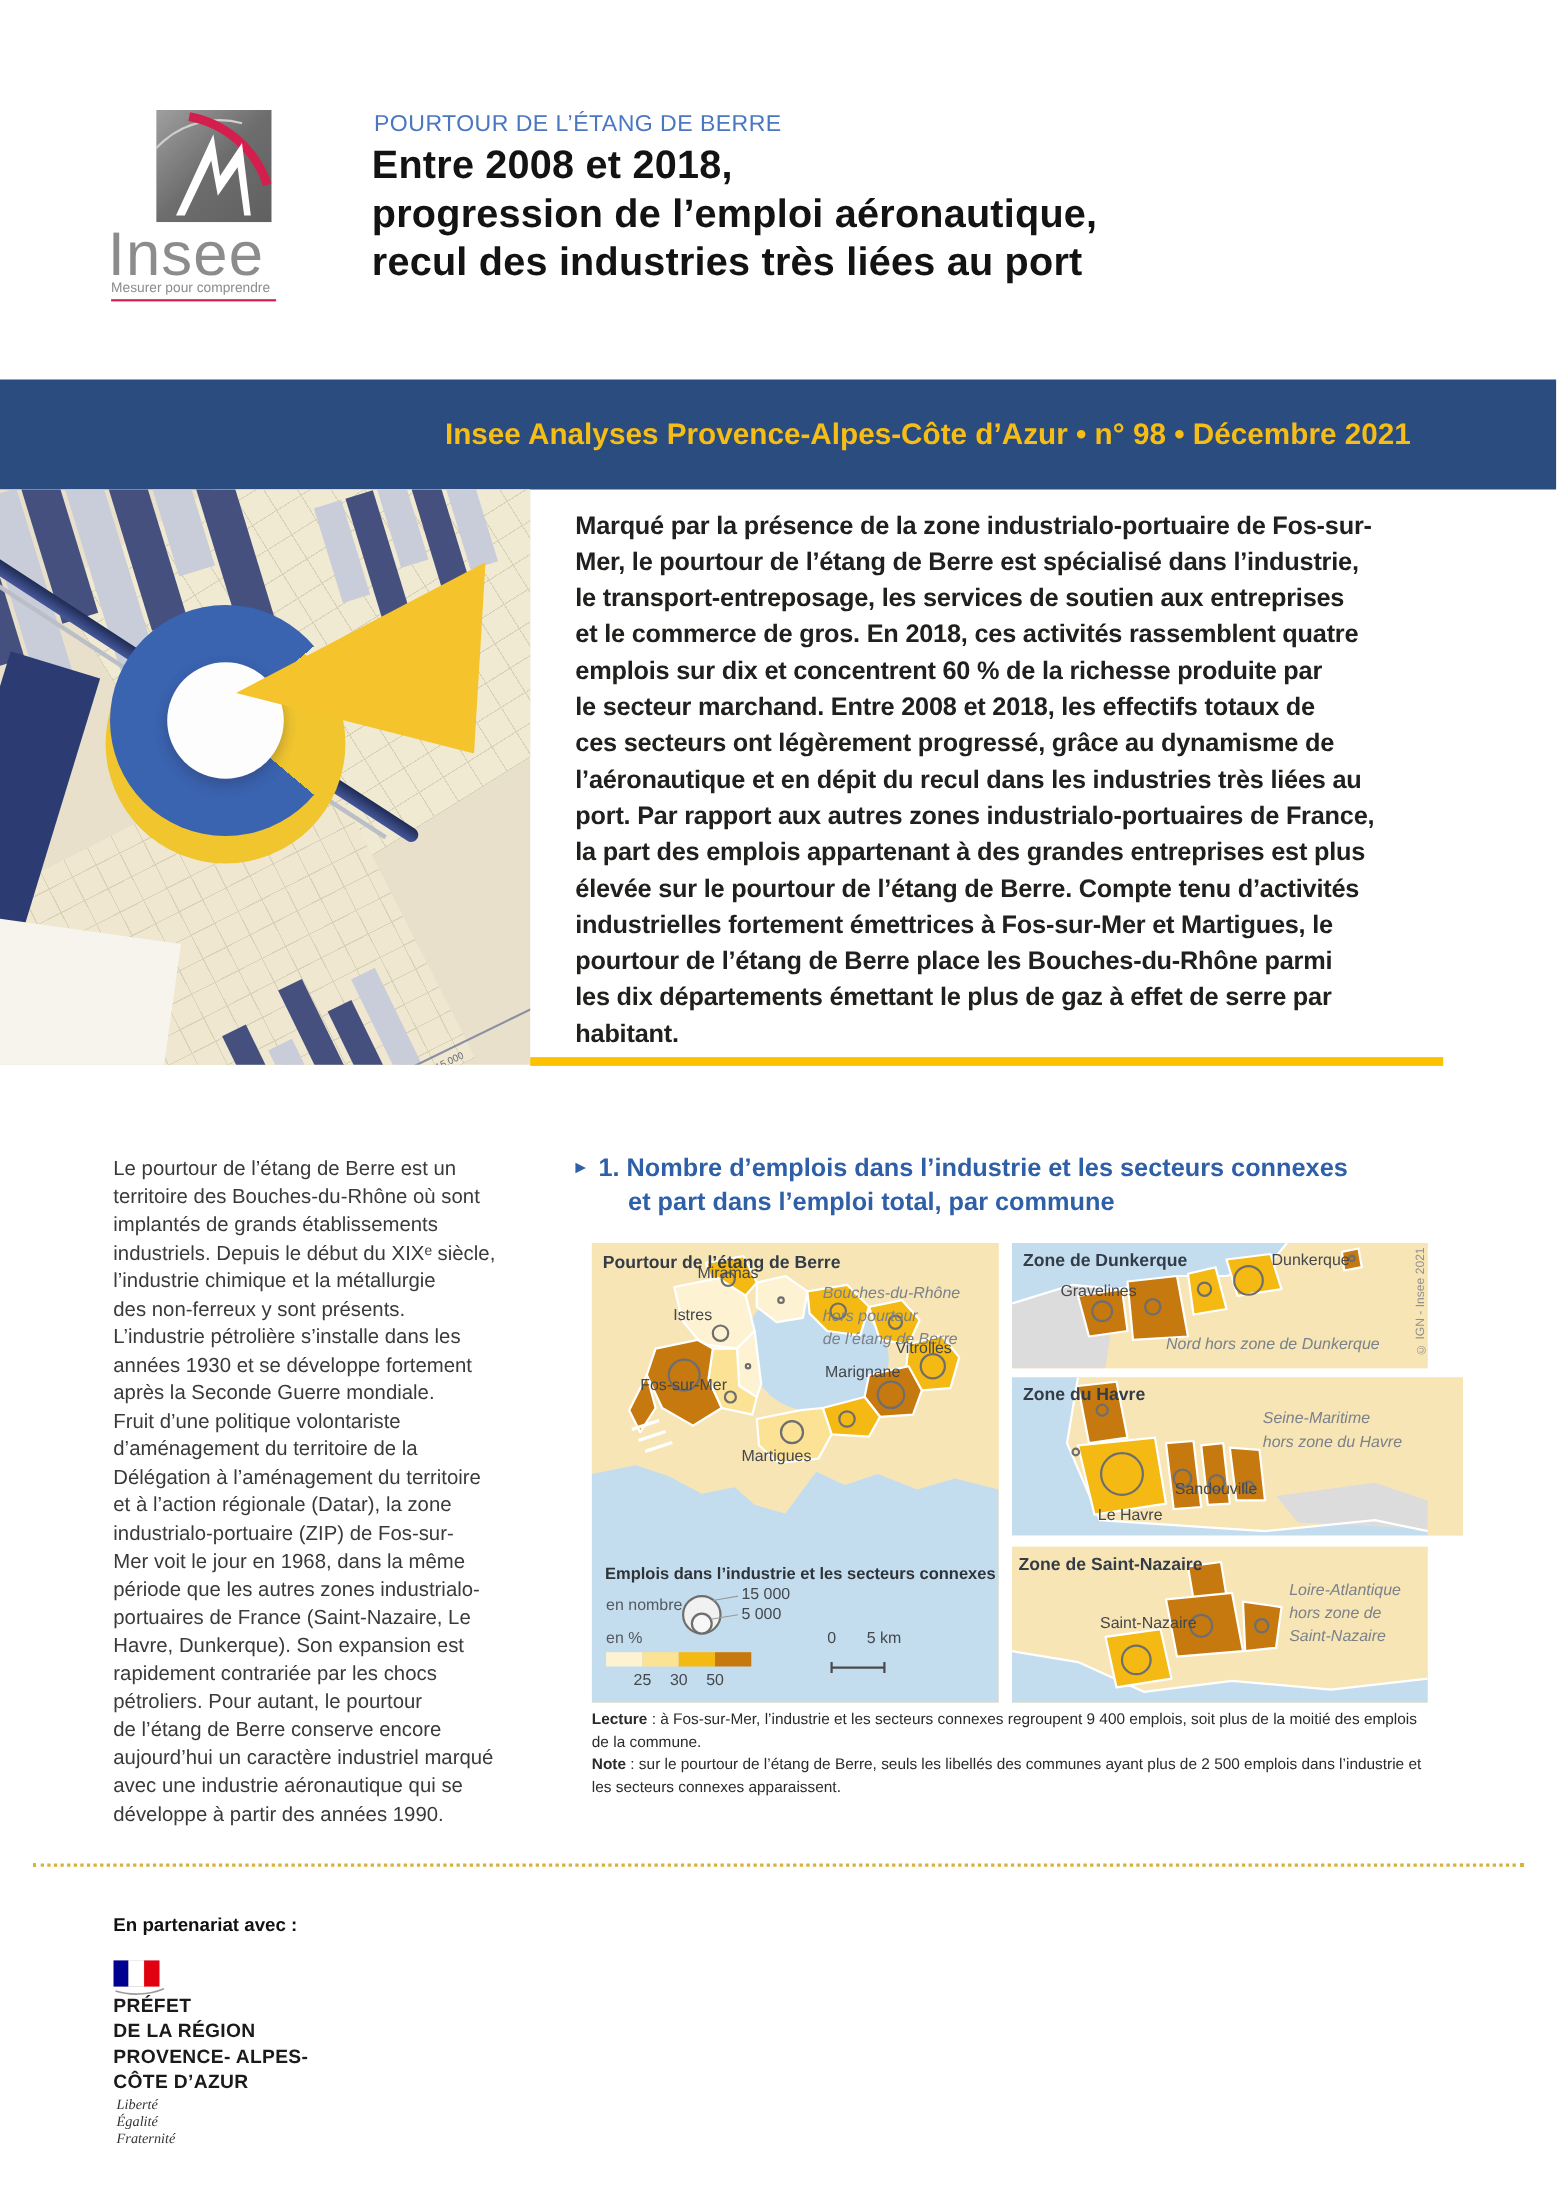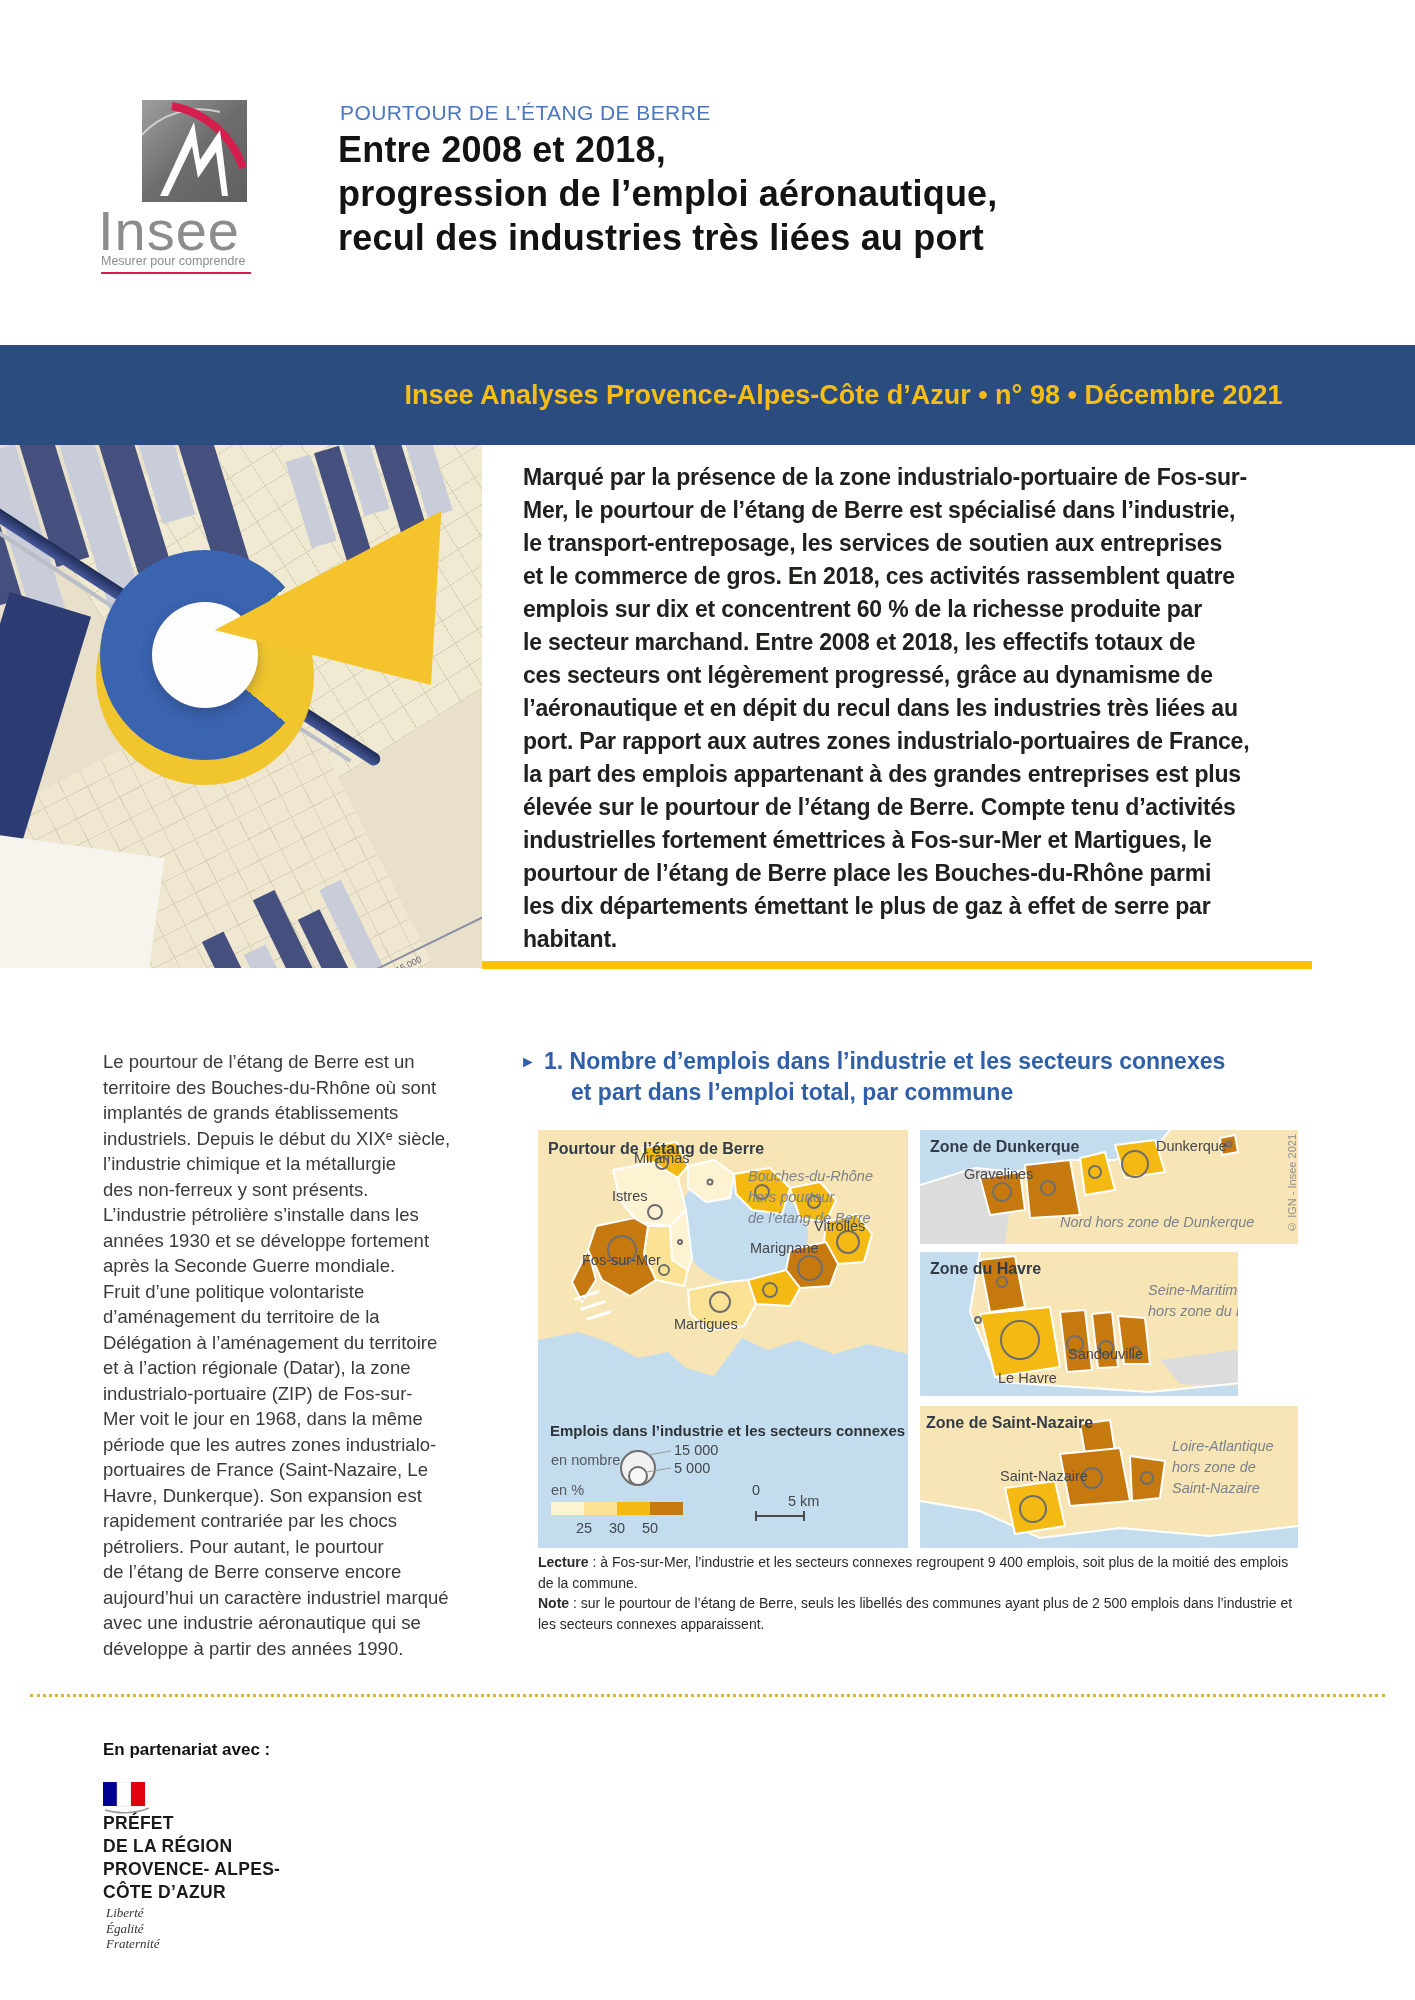--- a/index.html
+++ b/index.html
@@ -72,21 +72,21 @@
   .fig-arrow{left:520px;top:1053px;font-size:16px;color:#2f5fa7;}
   .fig-title{left:544px;top:1046px;width:780px;font-size:23px;font-weight:700;
              color:#2f5fa7;line-height:31px;}
   .fig-title .l2{margin-left:27px;}
 
   
   .figure{left:538px;top:1130px;width:760px;height:418px;}
   .panel{position:absolute;overflow:hidden;}
   .panel-left{left:0;top:0;width:370px;height:418px;background:#f7e5b5;}
   .panel-dk{left:382px;top:0;width:378px;height:114px;background:#f7e5b5;}
-  .panel-lh{left:382px;top:122px;width:318px;height:144px;background:#f7e5b5;}
+  .panel-lh{left:382px;top:122px;width:410px;height:144px;background:#f7e5b5;}
   .panel-sn{left:382px;top:276px;width:378px;height:142px;background:#f7e5b5;}
   .panel svg{position:absolute;left:0;top:0;}
   .panel-title{position:absolute;font-size:16px;font-weight:700;color:#333c47;}
   .map-label{position:absolute;font-size:14.5px;color:#44474b;}
   .region-note{position:absolute;font-size:14.5px;font-style:italic;color:#7b828b;
                line-height:21px;}
   .commune{stroke:#ffffff;stroke-width:2;stroke-linejoin:round;}
   .c1{fill:#fdf3d3;} .c2{fill:#fbe294;} .c3{fill:#f4b913;} .c4{fill:#c6790e;}
   .sea{fill:#c3ddee;} .gray-land{fill:#dcdcdc;}
   .sym{fill:none;stroke:#6e6e6e;stroke-width:2;}
@@ -300,21 +300,21 @@
       <div class="legend-val" style="left:136px;top:330px;">5 000</div>
       <div class="legend-lab" style="left:13px;top:352px;">en %</div>
       <div class="swatch" style="left:13px;background:#fdf3d3;"></div>
       <div class="swatch" style="left:46px;background:#fbe294;"></div>
       <div class="swatch" style="left:79px;background:#f4b913;"></div>
       <div class="swatch" style="left:112px;background:#c6790e;"></div>
       <div class="legend-val" style="left:38px;top:390px;">25</div>
       <div class="legend-val" style="left:71px;top:390px;">30</div>
       <div class="legend-val" style="left:104px;top:390px;">50</div>
       <div class="legend-val" style="left:214px;top:352px;">0</div>
-      <div class="legend-val" style="left:250px;top:352px;margin-top:11px;">5 km</div>
+      <div class="legend-val" style="left:250px;top:352px;">5 km</div>
     </div>
 
     <div class="panel panel-dk">
       <svg width="378" height="114" viewBox="0 0 378 114">
         <path class="sea" d="M0,0 L250,0 L235,18 L195,30 L150,30 L95,42 L55,38 L0,55 Z"></path>
         <path class="gray-land" d="M0,55 L55,38 L95,42 L85,114 L0,114 Z"></path>
         <path d="M0,55 L55,38 L95,42 L150,30 L195,30 L235,18 L250,0" fill="none" stroke="#fff" stroke-width="2"></path>
         <polygon class="commune c4" points="60,48 100,42 105,80 70,85"></polygon>
         <polygon class="commune c4" points="105,35 150,30 160,85 110,88"></polygon>
         <polygon class="commune c3" points="160,28 185,22 195,60 165,65"></polygon>

